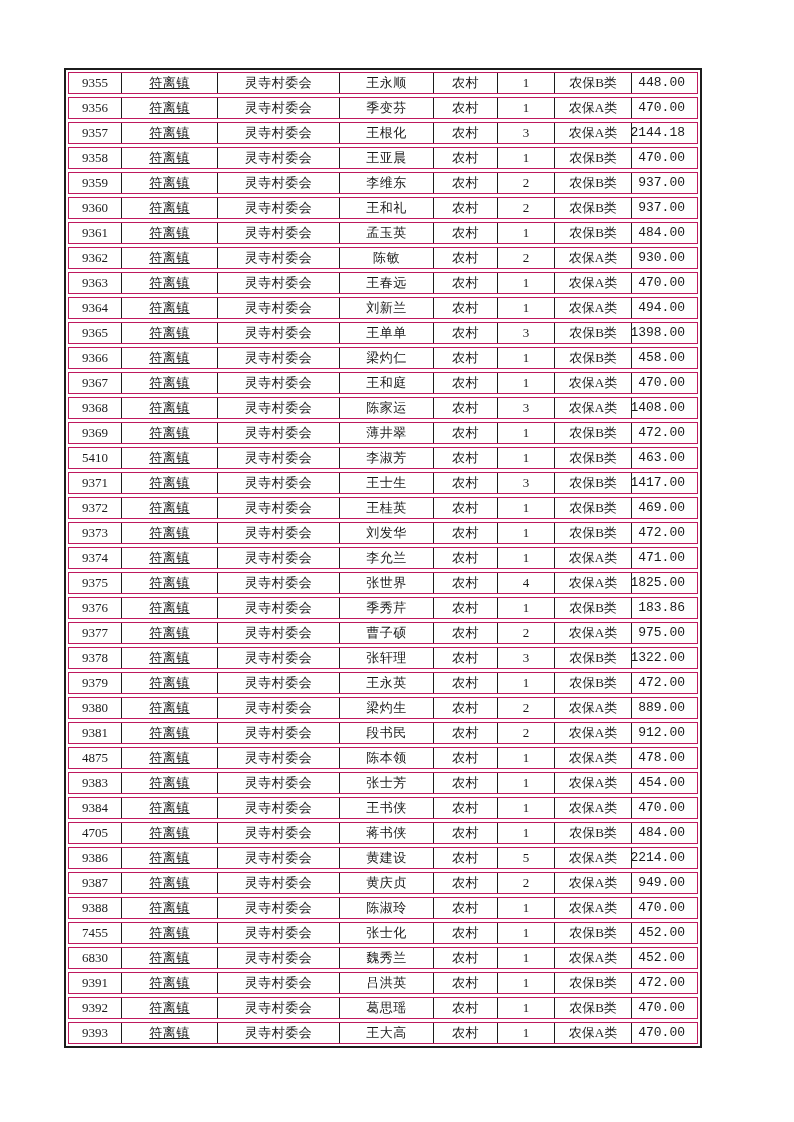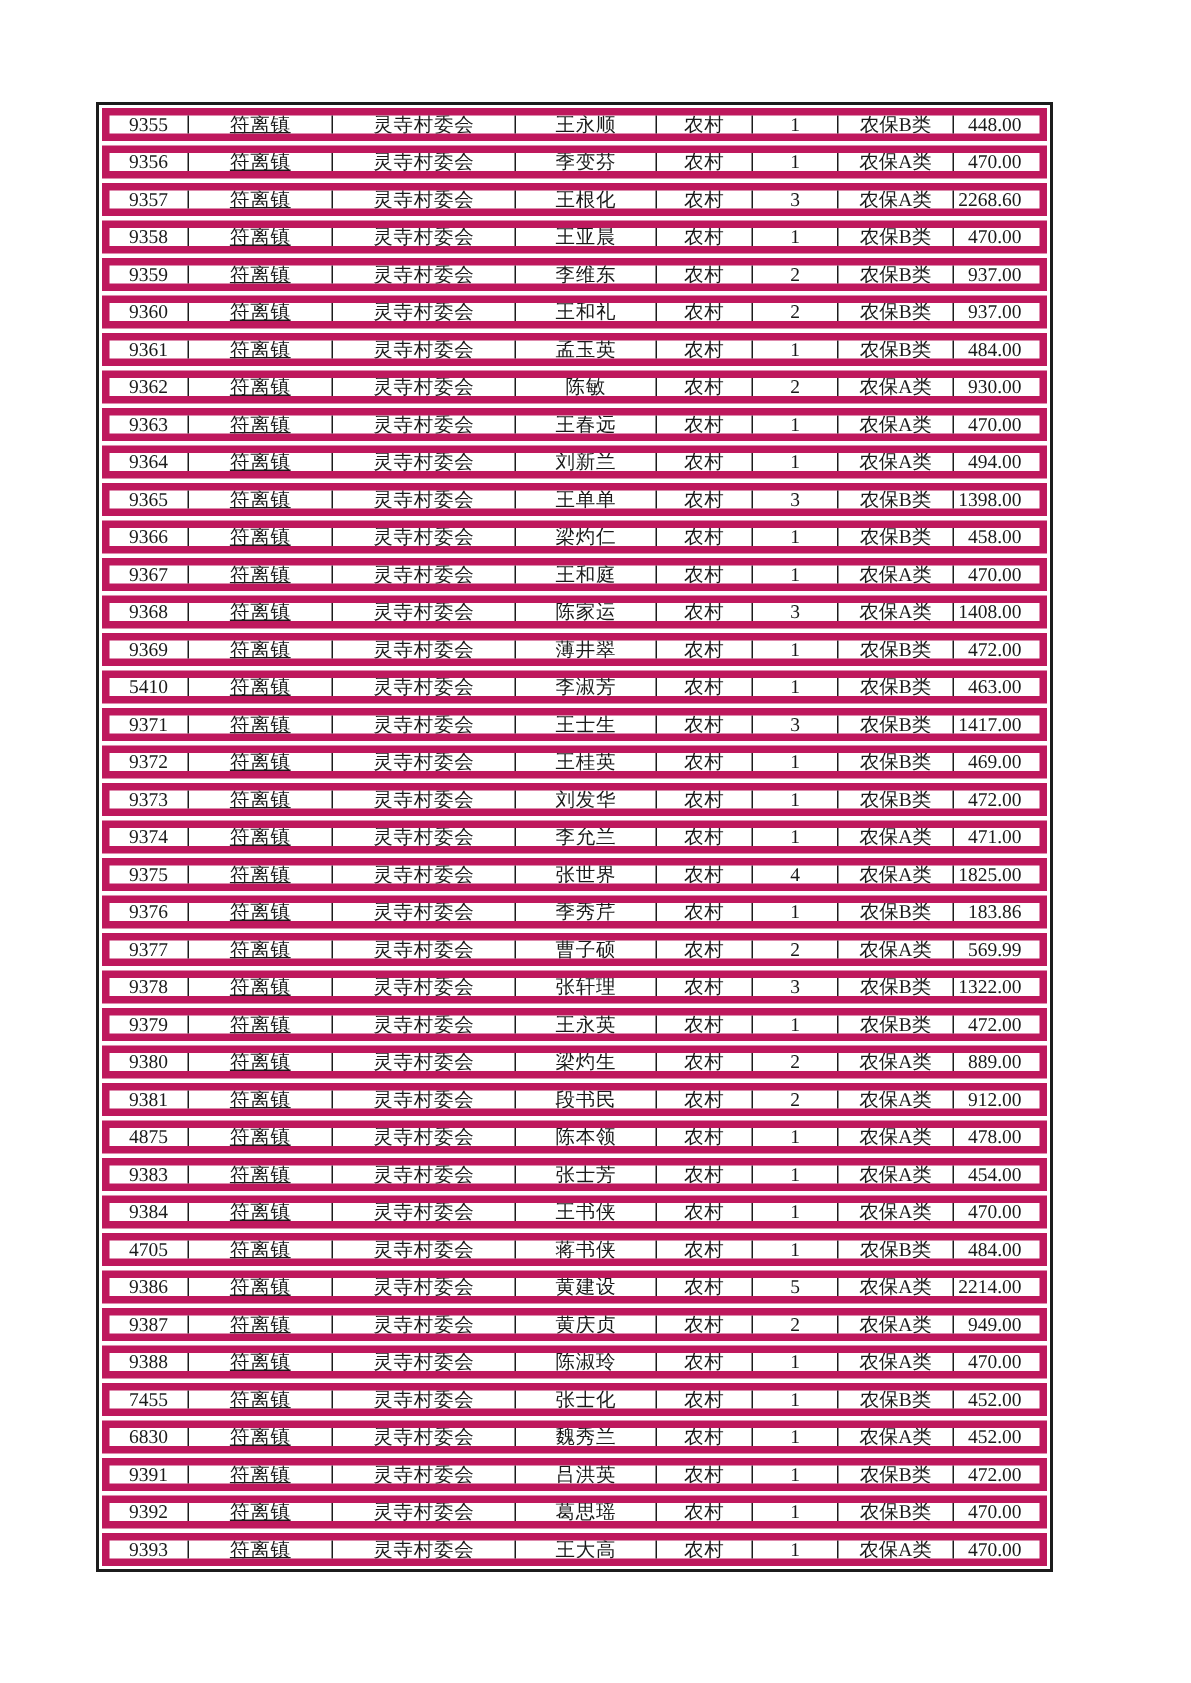--- a/index.html
+++ b/index.html
@@ -25,21 +25,21 @@
     left: 64px;
     top: 68px;
     width: 638px;
     border: 2px solid #1c1c1c;
     padding: 2px;
     box-sizing: border-box;
   }
   .row {
     display: flex;
     align-items: stretch;
-    border: 5px solid #be185d;
+    border: 1px solid #be185d;
     height: 22px;
     box-sizing: border-box;
     margin-bottom: 3px;
   }
   .row:last-child {
     margin-bottom: 0;
   }
   .cell {
     display: flex;
     align-items: center;
@@ -55,21 +55,21 @@
   .cell:last-child {
     border-right: none;
   }
   .c-id        { width: 53px; letter-spacing: 0; }
   .c-town      { width: 96px; text-decoration: underline; }
   .c-village   { width: 122px; }
   .c-name      { width: 94px; }
   .c-residence { width: 64px; }
   .c-count     { width: 57px; letter-spacing: 0; }
   .c-category  { width: 77px; letter-spacing: 0; }
-  .c-amount    { flex: 1; justify-content: flex-end; padding-right: 12px; letter-spacing: 0; }
+  .c-amount    { flex: 1; justify-content: flex-end; padding-right: 12px; letter-spacing: 0; font-family: Liberation Mono, monospace; }
 </style>
 </head>
 <body>
 
 <div class="page">
   <div class="data-table">
     <div id="table-body">
   <div class="row">
     <div class="cell c-id">9355</div>
     <div class="cell c-town">符离镇</div>
@@ -93,21 +93,21 @@
   </div>
 
   <div class="row">
     <div class="cell c-id">9357</div>
     <div class="cell c-town">符离镇</div>
     <div class="cell c-village">灵寺村委会</div>
     <div class="cell c-name">王根化</div>
     <div class="cell c-residence">农村</div>
     <div class="cell c-count">3</div>
     <div class="cell c-category">农保A类</div>
-    <div class="cell c-amount">2268.60</div>
+    <div class="cell c-amount">2144.18</div>
   </div>
 
   <div class="row">
     <div class="cell c-id">9358</div>
     <div class="cell c-town">符离镇</div>
     <div class="cell c-village">灵寺村委会</div>
     <div class="cell c-name">王亚晨</div>
     <div class="cell c-residence">农村</div>
     <div class="cell c-count">1</div>
     <div class="cell c-category">农保B类</div>
@@ -313,21 +313,21 @@
   </div>
 
   <div class="row">
     <div class="cell c-id">9377</div>
     <div class="cell c-town">符离镇</div>
     <div class="cell c-village">灵寺村委会</div>
     <div class="cell c-name">曹子硕</div>
     <div class="cell c-residence">农村</div>
     <div class="cell c-count">2</div>
     <div class="cell c-category">农保A类</div>
-    <div class="cell c-amount">569.99</div>
+    <div class="cell c-amount">975.00</div>
   </div>
 
   <div class="row">
     <div class="cell c-id">9378</div>
     <div class="cell c-town">符离镇</div>
     <div class="cell c-village">灵寺村委会</div>
     <div class="cell c-name">张轩理</div>
     <div class="cell c-residence">农村</div>
     <div class="cell c-count">3</div>
     <div class="cell c-category">农保B类</div>

